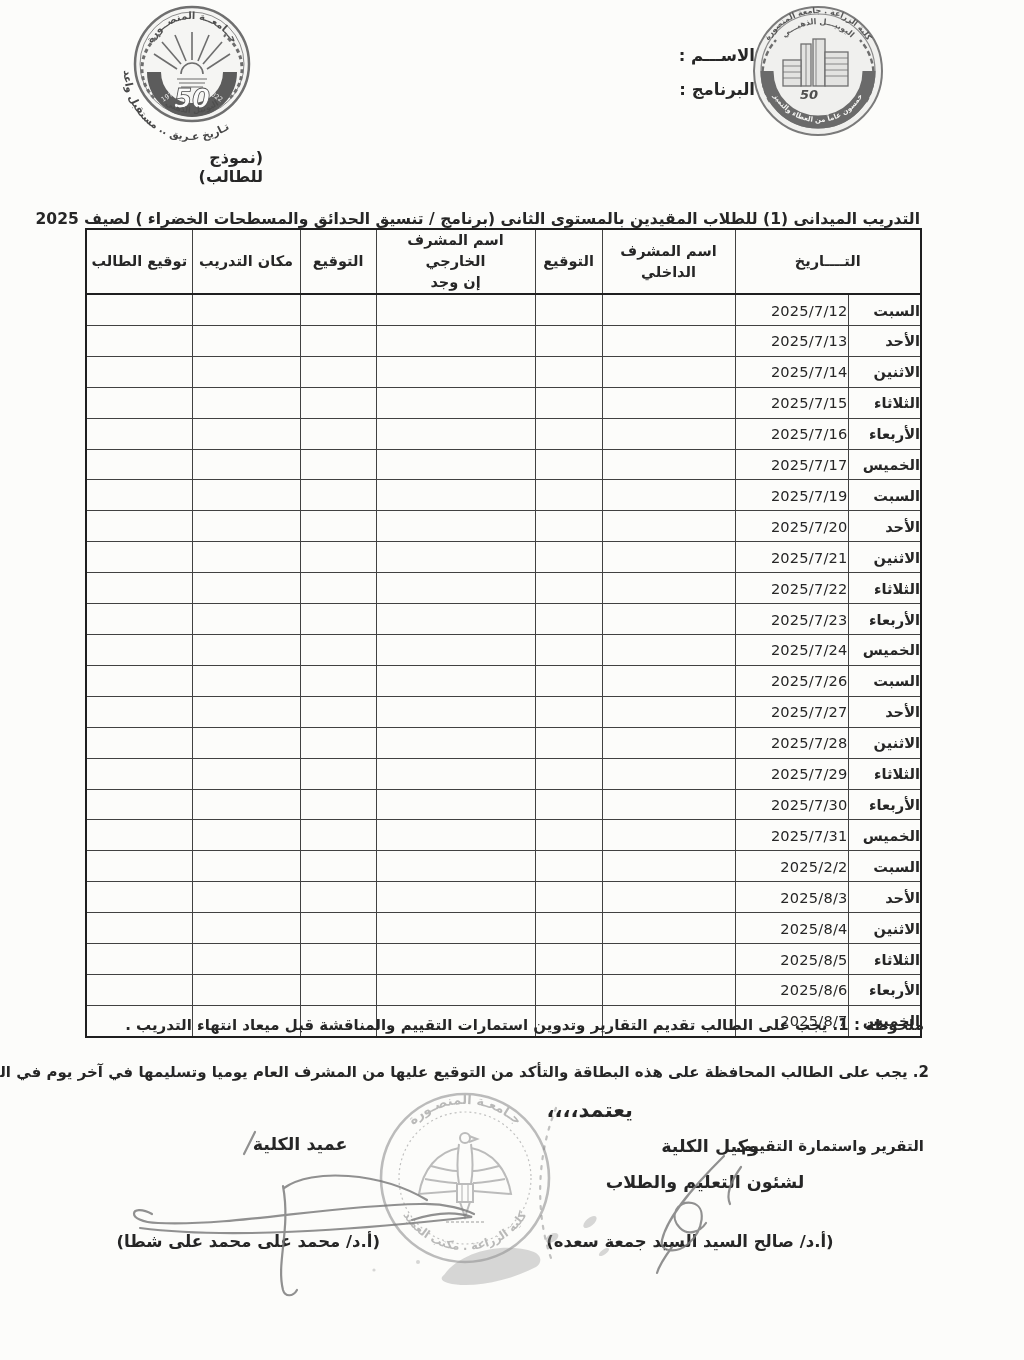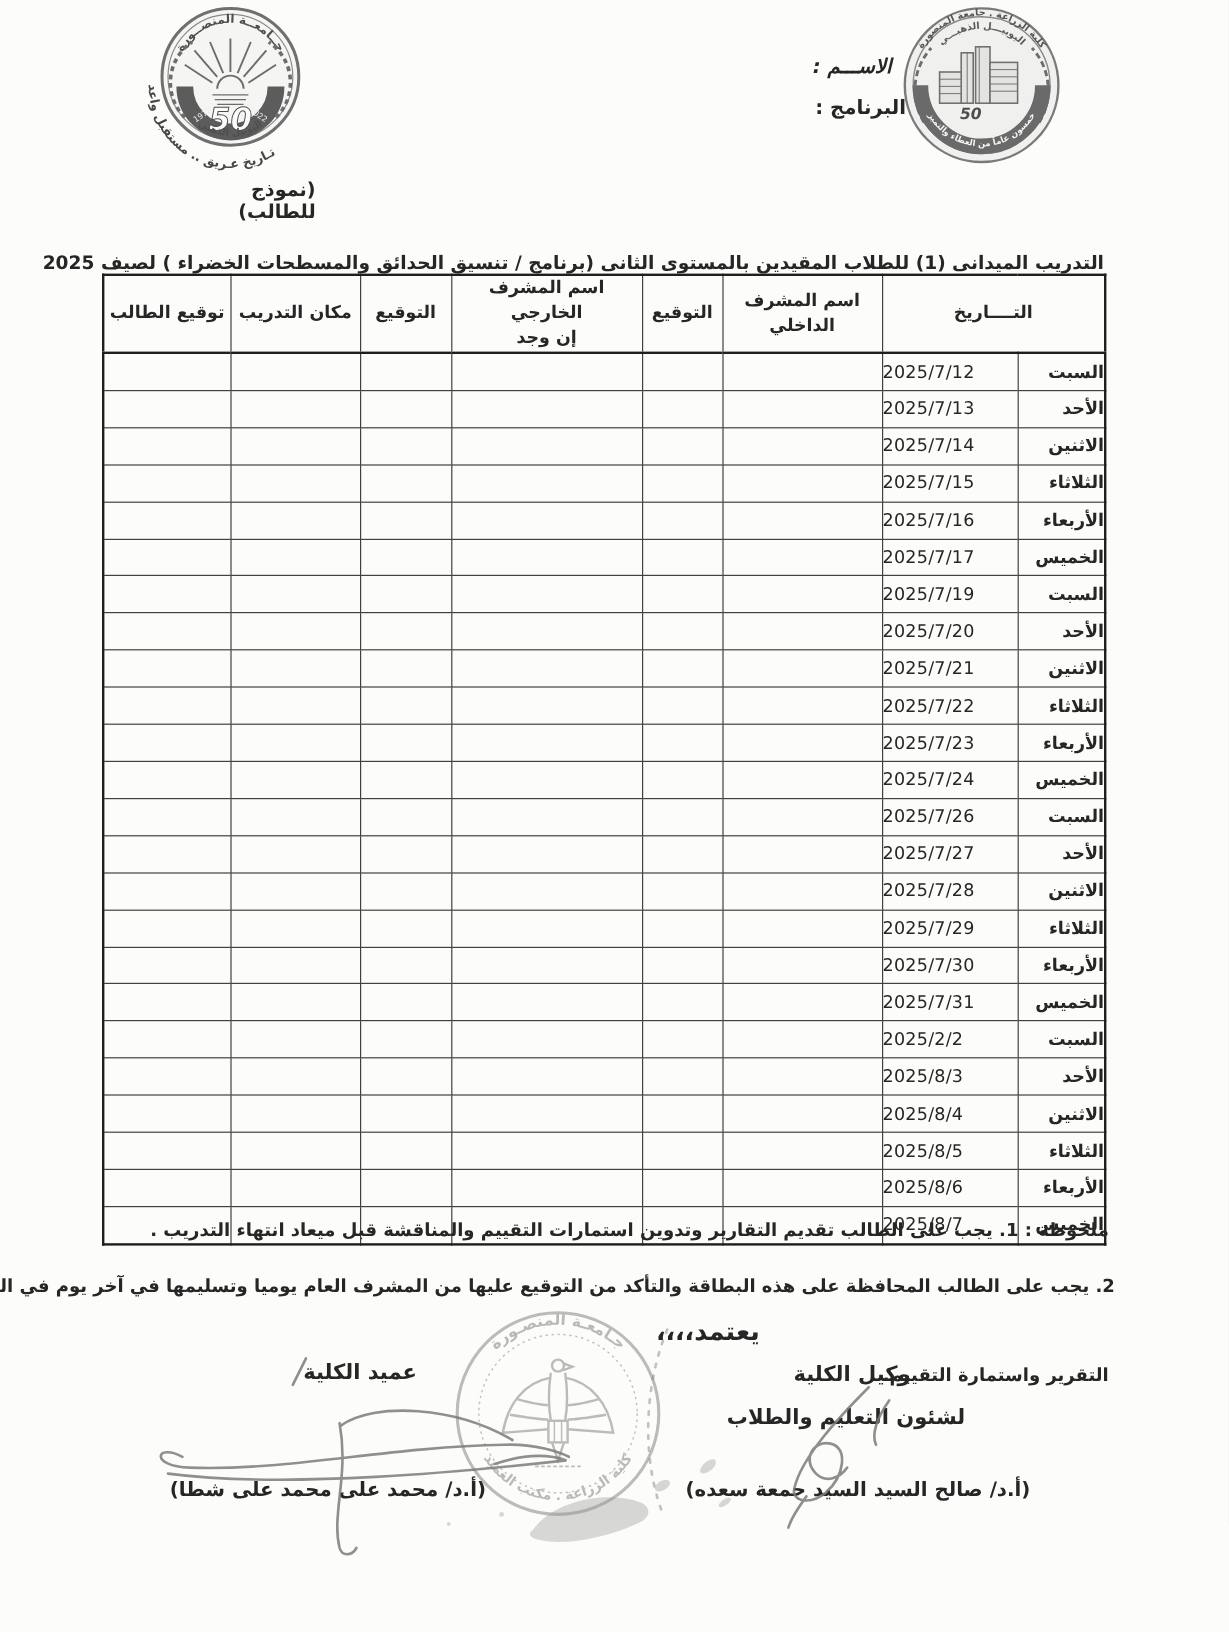--- a/index.html
+++ b/index.html
@@ -12,26 +12,26 @@
   .caption{font-size:16px;font-weight:700;text-align:right;}
   .doc-title{font-size:15.5px;font-weight:700;white-space:nowrap;text-align:right;}
   
   table.sched{position:absolute;left:85px;top:228px;width:835px;border-collapse:collapse;
               table-layout:fixed;direction:rtl;border:2.2px solid #1f1f1f;}
   table.sched th,table.sched td{border:1.4px solid #414141;padding:0;overflow:hidden;}
   table.sched thead th{height:57px;font-size:14.5px;font-weight:700;border-bottom:2px solid #1f1f1f;
                        vertical-align:middle;text-align:center;line-height:1.45;}
   table.sched tbody td{height:29.92px;font-size:14.6px;vertical-align:middle;}
   td.c-day{text-align:right;padding-right:5px;font-weight:700;font-size:13.8px;}
-  td.c-date{direction:ltr;padding-right:5px;letter-spacing:.2px;}
+  td.c-date{direction:ltr;text-align:right;padding-right:5px;letter-spacing:.2px;}
   
   .note{font-size:15px;font-weight:700;white-space:nowrap;}
   .approve{font-size:21px;font-weight:700;}
   .sig-title{font-size:17.5px;font-weight:700;text-align:center;white-space:nowrap;}
-  .sig-name{font-size:16.5px;font-weight:700;text-align:center;white-space:nowrap;margin-left:25px;}
+  .sig-name{font-size:16.5px;font-weight:700;text-align:center;white-space:nowrap;}
   svg text{font-family:"DejaVu Sans",sans-serif;}
   .overlay{position:absolute;left:0;top:0;pointer-events:none;}
 </style>
 </head>
 <body>
 
 <div class="page">
 
   <svg class="overlay" style="left:115px;top:2px;" width="155" height="155" viewBox="0 0 155 155">
     <defs>
@@ -101,21 +101,21 @@
       <path d="M 22,100 A 52,52 0 0 1 28,38"></path>
       <path d="M 118,100 A 52,52 0 0 0 112,38"></path>
     </g>
     <text x="61" y="97" font-size="13" font-weight="800" font-style="italic" text-anchor="middle" fill="#4e4e4e">50</text>
     <path d="M 19,69 A 51,51 0 0 0 121,69" fill="none" stroke="#6a6a6a" stroke-width="13"></path>
     <text font-size="7" font-weight="700" fill="#f4f4f2">
       <textPath href="#fac-bot" startOffset="50%" text-anchor="middle">خمسون عاماً من العطاء والتميز</textPath>
     </text>
   </svg>
 
-  <div class="abs hdr-line" style="right:281px;top:46px;font-style:italic;">الاســـم :</div>
+  <div class="abs hdr-line" style="right:269px;top:46px;">الاســـم :</div>
   <div class="abs hdr-line" style="right:269px;top:80px;">البرنامج    :</div>
 
   <div class="abs doc-title" style="right:104px;top:210px;margin-left:44px;">التدريب الميدانى (1) للطلاب المقيدين بالمستوى الثانى  (برنامج / تنسيق الحدائق والمسطحات الخضراء ) لصيف 2025</div>
 
   <table class="sched">
     <colgroup>
       <col style="width:73px">
         <col style="width:113px">
         <col style="width:133px">
         <col style="width:67px">

